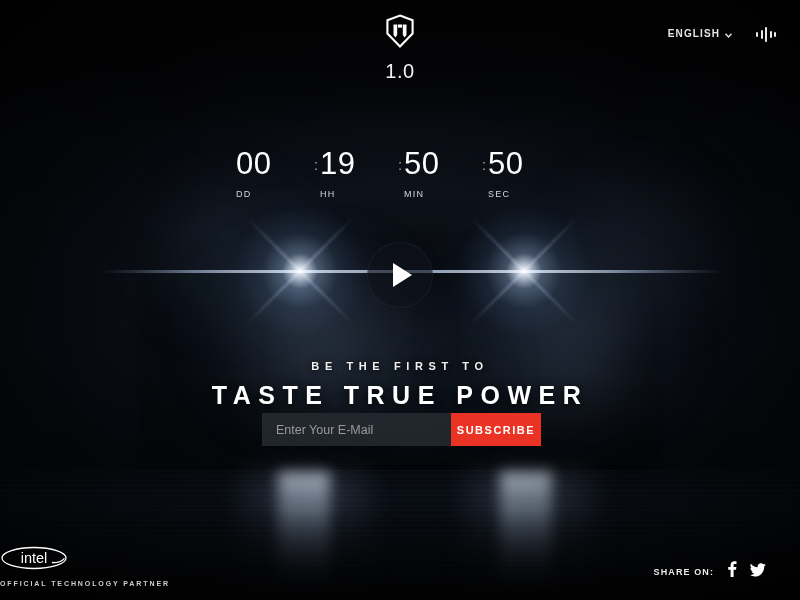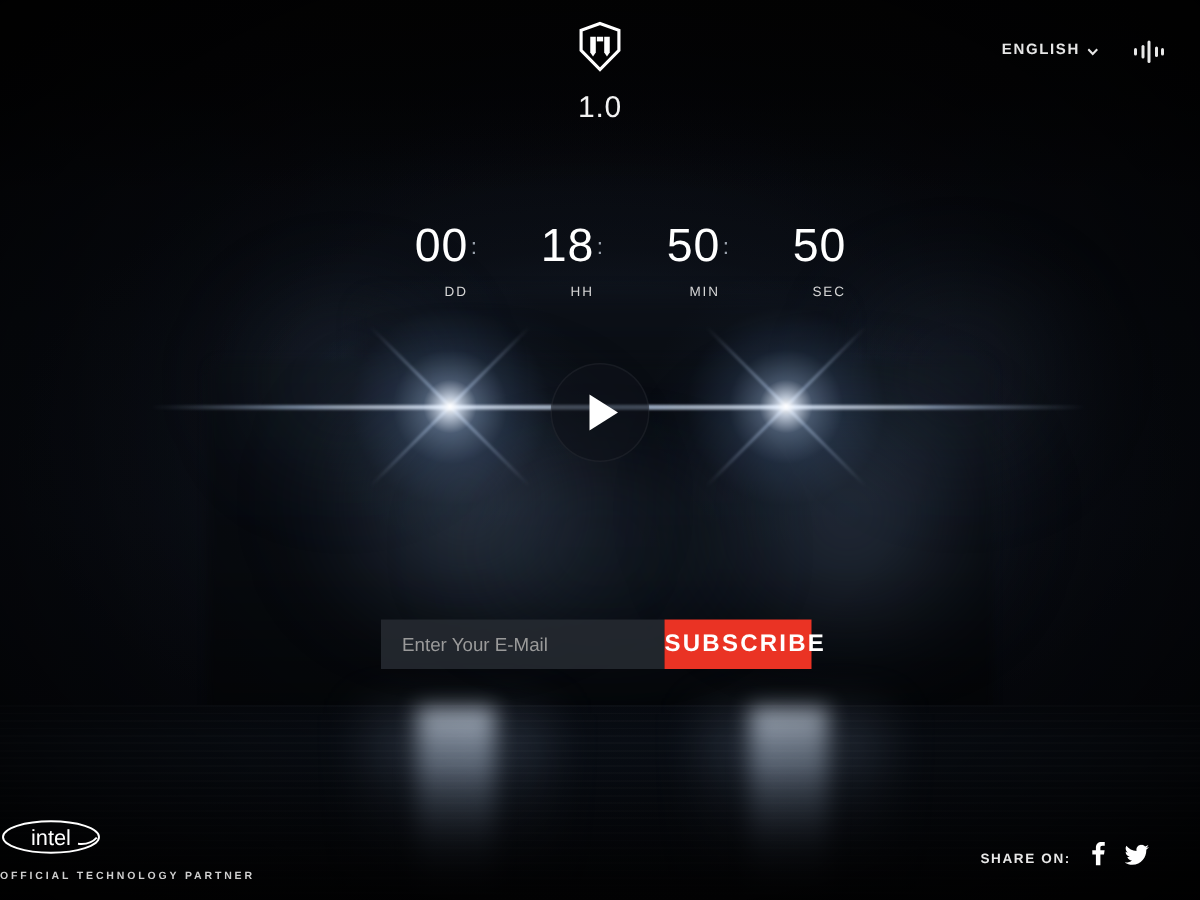--- a/index.html
+++ b/index.html
@@ -142,21 +142,21 @@
     position:absolute; right:18px; top:26px;
     width:26px; height:16px; display:flex; align-items:center; gap:2.5px; cursor:pointer;
   }
   .sound-icon i { display:block; width:2px; background:#e8e8e8; border-radius:1px; }
 
   
   .countdown {
     position:absolute; left:0; right:0; top:148px;
     display:flex; justify-content:center; align-items:flex-start; gap:0;
   }
-  .cd-unit { width:76px; text-align:right; }
+  .cd-unit { width:76px; text-align:left; }
   .cd-value { font-size:31px; font-weight:400; line-height:1; color:#fff; letter-spacing:0.5px; }
   .cd-label { margin-top:10px; font-size:9px; font-weight:400; letter-spacing:1.3px; color:#d6d6d6; }
   .cd-sep { width:8px; text-align:center; font-size:15px; color:#9aa2ad; line-height:34px; }
 
   
   .play-btn {
     position:absolute; left:367px; top:242px; width:66px; height:66px;
     border-radius:50%;
     background: rgba(14,18,26,0.62);
     border:1px solid rgba(255,255,255,0.05);
@@ -194,21 +194,21 @@
     border:none; outline:none;
     padding:0 14px;
     color:#e6e6e6; font-size:12.5px;
     font-family:"Liberation Sans", sans-serif;
   }
   .email-input::placeholder { color:#9a9a9a; }
   .subscribe-btn {
     width:98px; height:33px; border:none; cursor:pointer;
     background:#ea3324; color:#fff;
     font-family:"Liberation Sans", sans-serif;
-    font-size:16px; font-weight:700; letter-spacing:1.5px;
+    font-size:11px; font-weight:700; letter-spacing:1.5px;
   }
 
   
   .intel-block { position:absolute; left:0; right:0; top:546px; text-align:left; }
   .intel-logo { display:inline-block; }
   .partner-text {
     display:block; margin-top:6px;
     font-size:7px; font-weight:700; letter-spacing:1.9px; color:#cfcfcf;
   }
   .share {
@@ -293,39 +293,43 @@
     </div>
   </div>
 
   <div class="countdown">
     <div class="cd-unit">
       <div class="cd-value">00</div>
       <div class="cd-label">DD</div>
     </div>
     <div class="cd-sep">:</div>
     <div class="cd-unit">
-      <div class="cd-value">18</div>
+      <div class="cd-value">19</div>
       <div class="cd-label">HH</div>
     </div>
     <div class="cd-sep">:</div>
     <div class="cd-unit">
       <div class="cd-value">50</div>
       <div class="cd-label">MIN</div>
     </div>
     <div class="cd-sep">:</div>
     <div class="cd-unit">
       <div class="cd-value">50</div>
       <div class="cd-label">SEC</div>
     </div>
   </div>
 
   <div class="play-btn">
     <span class="play-tri"></span>
   </div>
 
+  <div class="headline">
+    <div class="kicker">BE THE FIRST TO</div>
+    <div class="title">TASTE TRUE POWER</div>
+  </div>
 
   <div class="subscribe">
     <input class="email-input" type="text" placeholder="Enter Your E-Mail" style="">
     <button class="subscribe-btn" style="background: rgb(234, 51, 36);">SUBSCRIBE</button>
   </div>
 
   <div class="intel-block">
     <span class="intel-logo">
       <svg width="68" height="24" viewBox="0 0 68 24">
         <ellipse cx="34" cy="12" rx="32" ry="10.5" fill="none" stroke="#ffffff" stroke-width="1.3"></ellipse>

